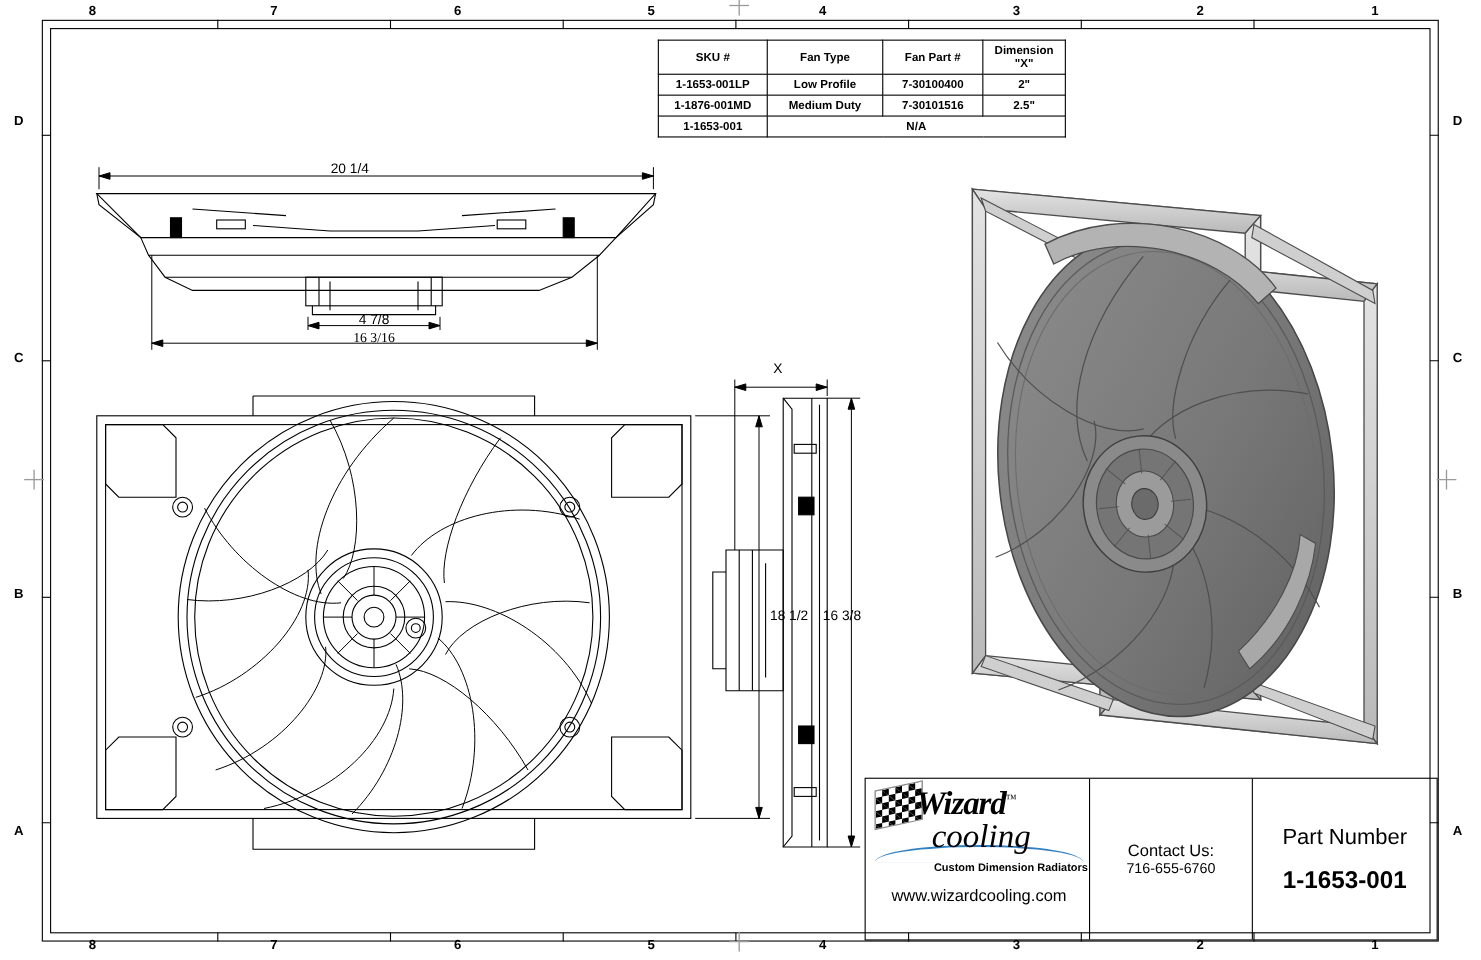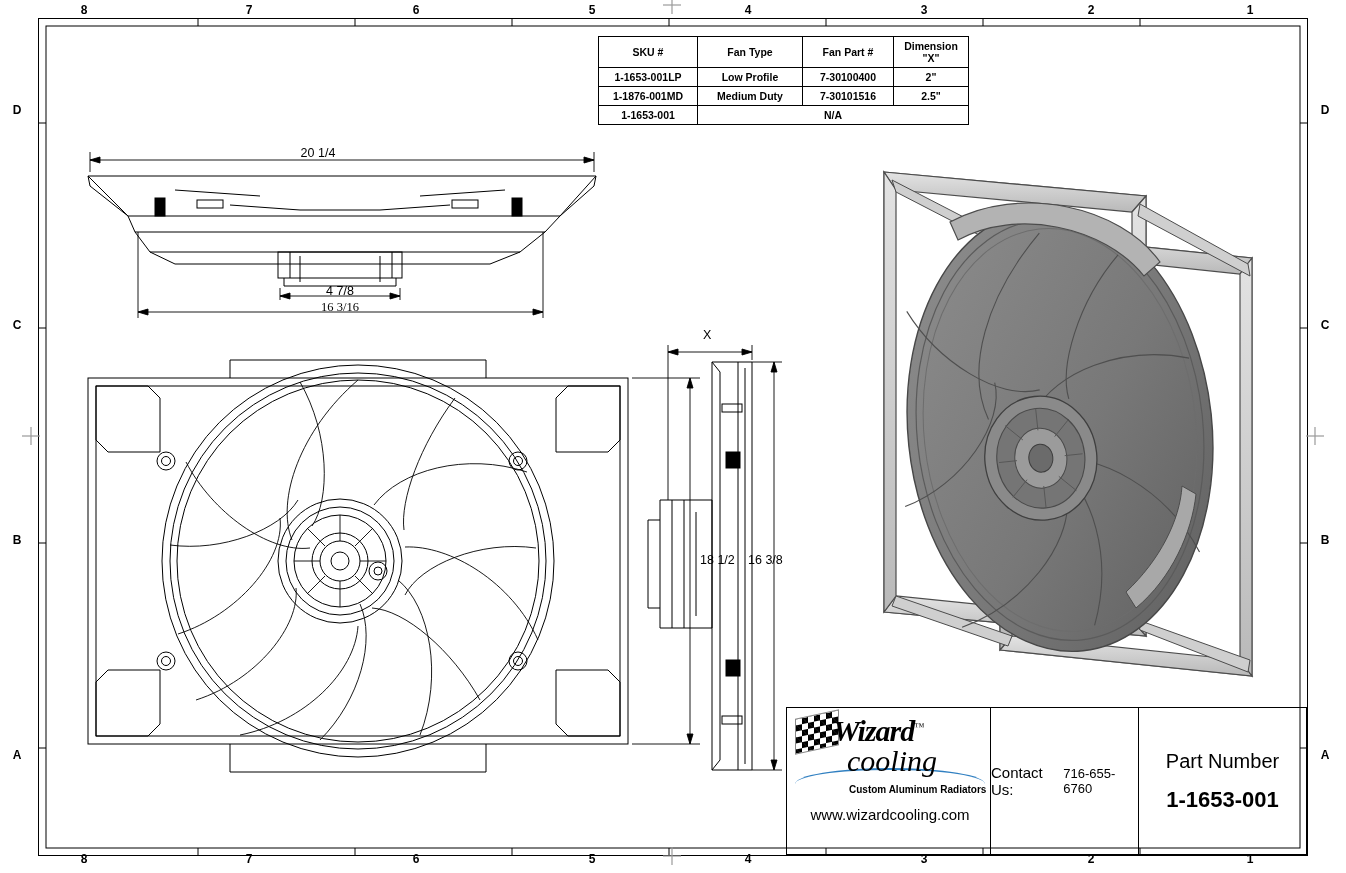--- a/index.html
+++ b/index.html
@@ -13,21 +13,21 @@
 
   
   .sku-table{position:absolute;left:598px;top:36px;border-collapse:collapse;padding-left:40px;}
   .sku-table td,.sku-table th{border:1px solid #000;font-size:10.5px;text-align:center;padding:3px 6px;font-weight:bold;}
   .sku-table th{font-weight:bold;}
   .sku-table td.val{font-weight:bold;}
 
   
   .titleblock{position:absolute;left:786px;top:707px;width:521px;height:148px;border:1.5px solid #000;box-sizing:border-box;display:flex;}
   .tb-logo{width:204px;border-right:1.5px solid #000;box-sizing:border-box;position:relative;}
-  .tb-contact{width:148px;border-right:1.5px solid #000;box-sizing:border-box;display:flex;flex-direction:row;align-items:center;justify-content:center;}
+  .tb-contact{width:148px;border-right:1.5px solid #000;box-sizing:border-box;display:flex;flex-direction:column;align-items:center;justify-content:center;}
   .tb-part{flex:1;display:flex;flex-direction:column;align-items:center;justify-content:center;}
   .tb-contact .c1{font-size:15px;}
   .tb-contact .c2{font-size:13px;}
   .tb-part .p1{font-size:20px;margin-bottom:14px;}
   .tb-part .p2{font-size:22px;font-weight:bold;}
   .logo-wiz{position:absolute;left:46px;top:6px;font-size:30px;font-weight:bold;font-style:italic;font-family:"Liberation Serif",serif;letter-spacing:-1px;}
   .logo-tm{font-size:10px;vertical-align:super;font-style:normal;font-weight:normal;}
   .logo-cool{position:absolute;left:60px;top:36px;font-size:30px;font-style:italic;font-family:"Liberation Serif",serif;color:#000000;}
   .logo-sub{position:absolute;left:62px;top:76px;font-size:10px;font-weight:bold;}
   .logo-url{position:absolute;left:10px;top:98px;width:186px;text-align:center;font-size:15px;}
@@ -387,21 +387,21 @@
       <path d="M1126,592 C1160,560 1180,520 1182,486 L1196,494 C1192,532 1172,578 1136,608 Z"></path>
     </g>
   </svg>
 
   <div class="titleblock">
     <div class="tb-logo">
       <div class="flag"></div>
       <div class="logo-wiz"><span>Wizard</span><span class="logo-tm">™</span></div>
       <div class="logo-swoosh"></div>
       <div class="logo-cool">cooling</div>
-      <div class="logo-sub">Custom Aluminum Radiators</div>
+      <div class="logo-sub">Custom Dimension Radiators</div>
       <div class="logo-url">www.wizardcooling.com</div>
     </div>
     <div class="tb-contact">
       <div class="c1">Contact Us:</div>
       <div class="c2">716-655-6760</div>
     </div>
     <div class="tb-part">
       <div class="p1">Part Number</div>
       <div class="p2">1-1653-001</div>
     </div>

